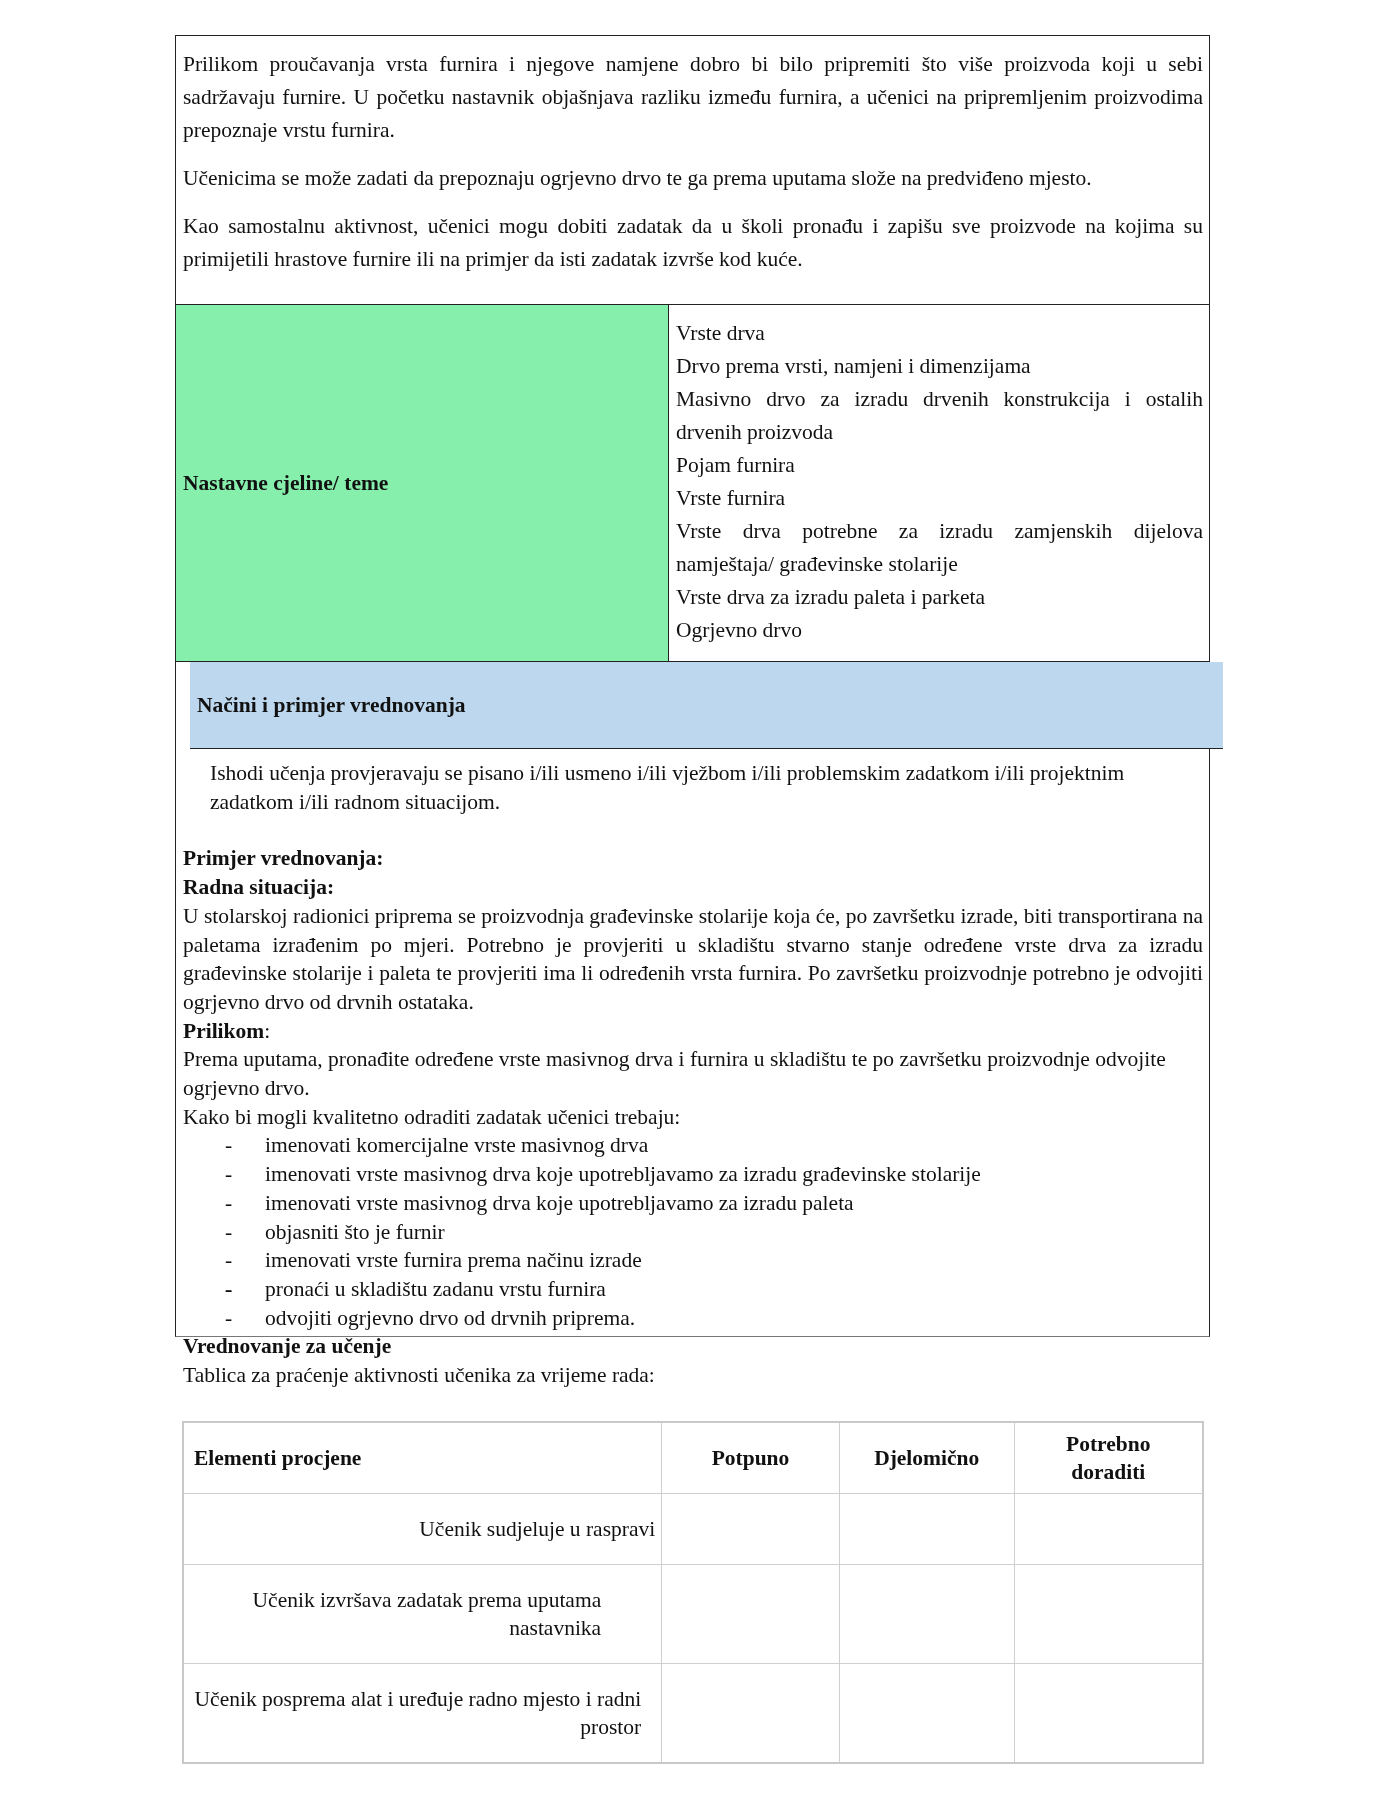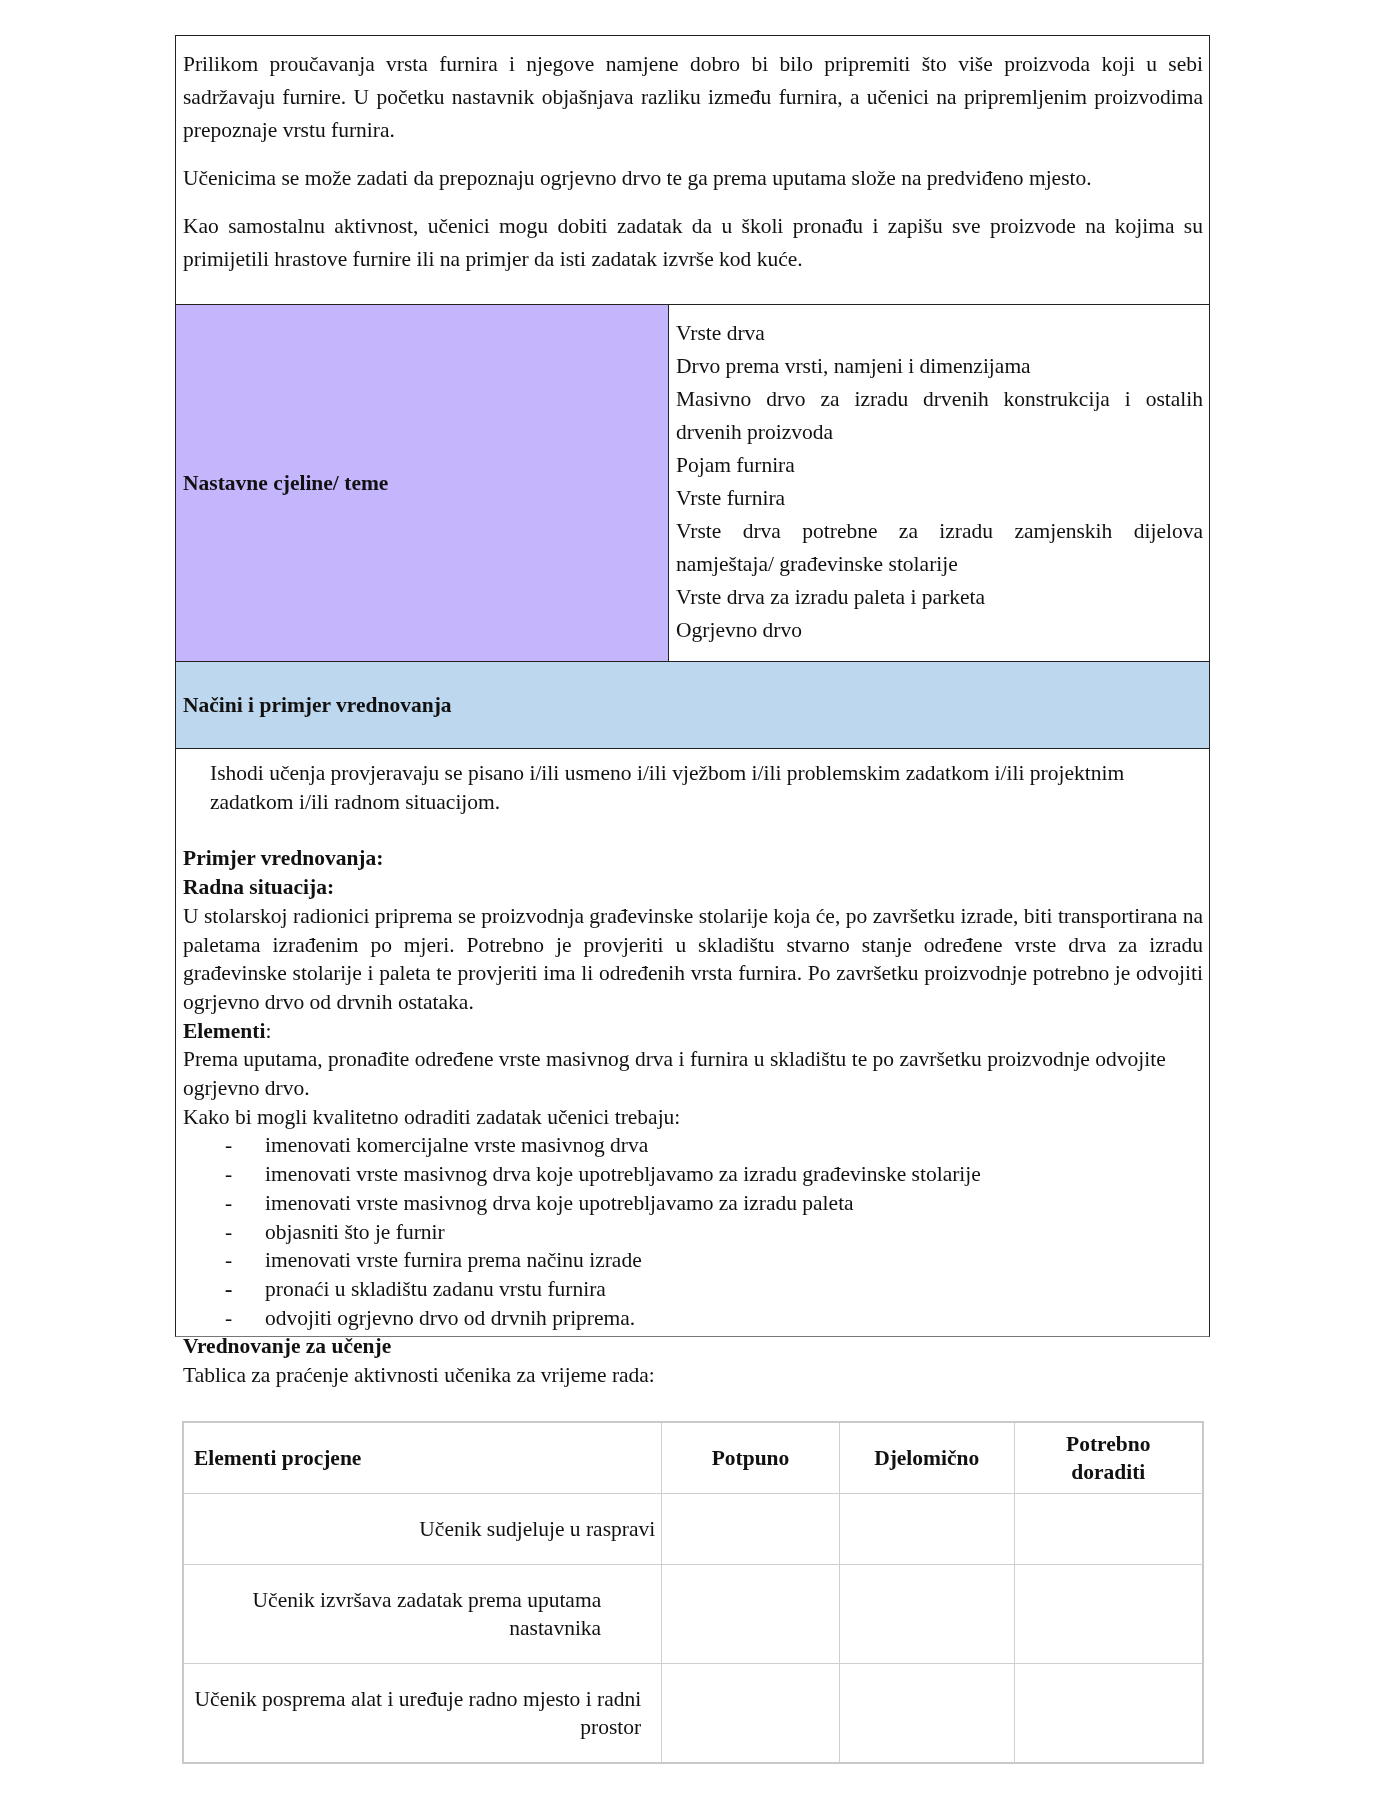--- a/index.html
+++ b/index.html
@@ -6,26 +6,26 @@
   body { width: 1386px; height: 1797px; position: relative; overflow: hidden;
          font-family: "Liberation Serif", "DejaVu Serif", serif; color: #111; }
   .frame { position: absolute; left: 175px; top: 35px; width: 1035px; height: 1302px;
            border: 1.5px solid #222; border-bottom-color: #777; box-sizing: border-box; }
   .txt { font-size: 21.5px; line-height: 33px; }
   .sec-intro { position: absolute; left: 0; top: 0; width: 100%; height: 269px;
                border-bottom: 1.5px solid #222; box-sizing: border-box; padding: 12px 6px 0 7px; }
   .sec-intro p { margin: 0 0 15px 0; text-align: justify; }
   .sec-topics { position: absolute; left: 0; top: 269px; width: 100%; height: 357px;
                 border-bottom: 1.5px solid #222; box-sizing: border-box; display: flex; }
-  .topics-label { width: 493px; background: #c4b5fd; border-right: 1.5px solid #222;
+  .topics-label { width: 493px; background: #86efac; border-right: 1.5px solid #222;
                   box-sizing: border-box; display: flex; align-items: center; padding-left: 7px;
                   font-weight: bold; font-size: 21.5px; }
   .topics-list { flex: 1; padding: 12px 6px 0 7px; }
   .topics-list div { text-align: justify; text-align-last: left; }
-  .sec-eval-head { position: absolute; left: 0; top: 626px; width: 100%; height: 87px;
+  .sec-eval-head { position: absolute; left: 14px; top: 626px; width: 100%; height: 87px;
                    background: #bdd7ee; border-bottom: 1.5px solid #222; box-sizing: border-box;
                    display: flex; align-items: center; padding-left: 7px; font-weight: bold; font-size: 21.5px; }
   .sec-eval { position: absolute; left: 0; top: 713px; width: 100%; padding: 10px 6px 0 7px; box-sizing: border-box; }
   .sec-eval .line { font-size: 21.5px; line-height: 28.7px; }
   .sec-eval .b { font-weight: bold; }
   .sec-eval .just { text-align: justify; }
   .sec-eval .gap { height: 28px; }
   ul.bul { list-style: none; margin: 0; padding: 0; }
   ul.bul li { font-size: 21.5px; line-height: 28.7px; position: relative; padding-left: 82px; }
   ul.bul li .dash { position: absolute; left: 42px; }
@@ -66,21 +66,21 @@
   </div>
 
   <div class="sec-eval-head">Načini i primjer vrednovanja</div>
 
   <div class="sec-eval">
     <div class="line" style="padding-right:70px;margin-left:27px;">Ishodi učenja provjeravaju se pisano i/ili usmeno i/ili vježbom i/ili problemskim zadatkom i/ili projektnim zadatkom i/ili radnom situacijom.</div>
     <div class="gap"></div>
     <div class="line b">Primjer vrednovanja:</div>
     <div class="line b">Radna situacija:</div>
     <div class="line just">U stolarskoj radionici priprema se proizvodnja građevinske stolarije koja će, po završetku izrade, biti transportirana na paletama izrađenim po mjeri. Potrebno je provjeriti u skladištu stvarno stanje određene vrste drva za izradu građevinske stolarije i paleta te provjeriti ima li određenih vrsta furnira. Po završetku proizvodnje potrebno je odvojiti ogrjevno drvo od drvnih ostataka.</div>
-    <div class="line"><span class="b">Elementi</span><span>:</span></div>
+    <div class="line"><span class="b">Prilikom</span><span>:</span></div>
     <div class="line">Prema uputama, pronađite određene vrste masivnog drva i furnira u skladištu te po završetku proizvodnje odvojite ogrjevno drvo.</div>
     <div class="line">Kako bi mogli kvalitetno odraditi zadatak učenici trebaju:</div>
     <ul class="bul">
       <li><span class="dash">-</span><span>imenovati komercijalne vrste masivnog drva</span></li>
       <li><span class="dash">-</span><span>imenovati vrste masivnog drva koje upotrebljavamo za izradu građevinske stolarije</span></li>
       <li><span class="dash">-</span><span>imenovati vrste masivnog drva koje upotrebljavamo za izradu paleta</span></li>
       <li><span class="dash">-</span><span>objasniti što je furnir</span></li>
       <li><span class="dash">-</span><span>imenovati vrste furnira prema načinu izrade</span></li>
       <li><span class="dash">-</span></li>
       <li><span class="dash">-</span><span>pronaći u skladištu zadanu vrstu furnira</span></li>

